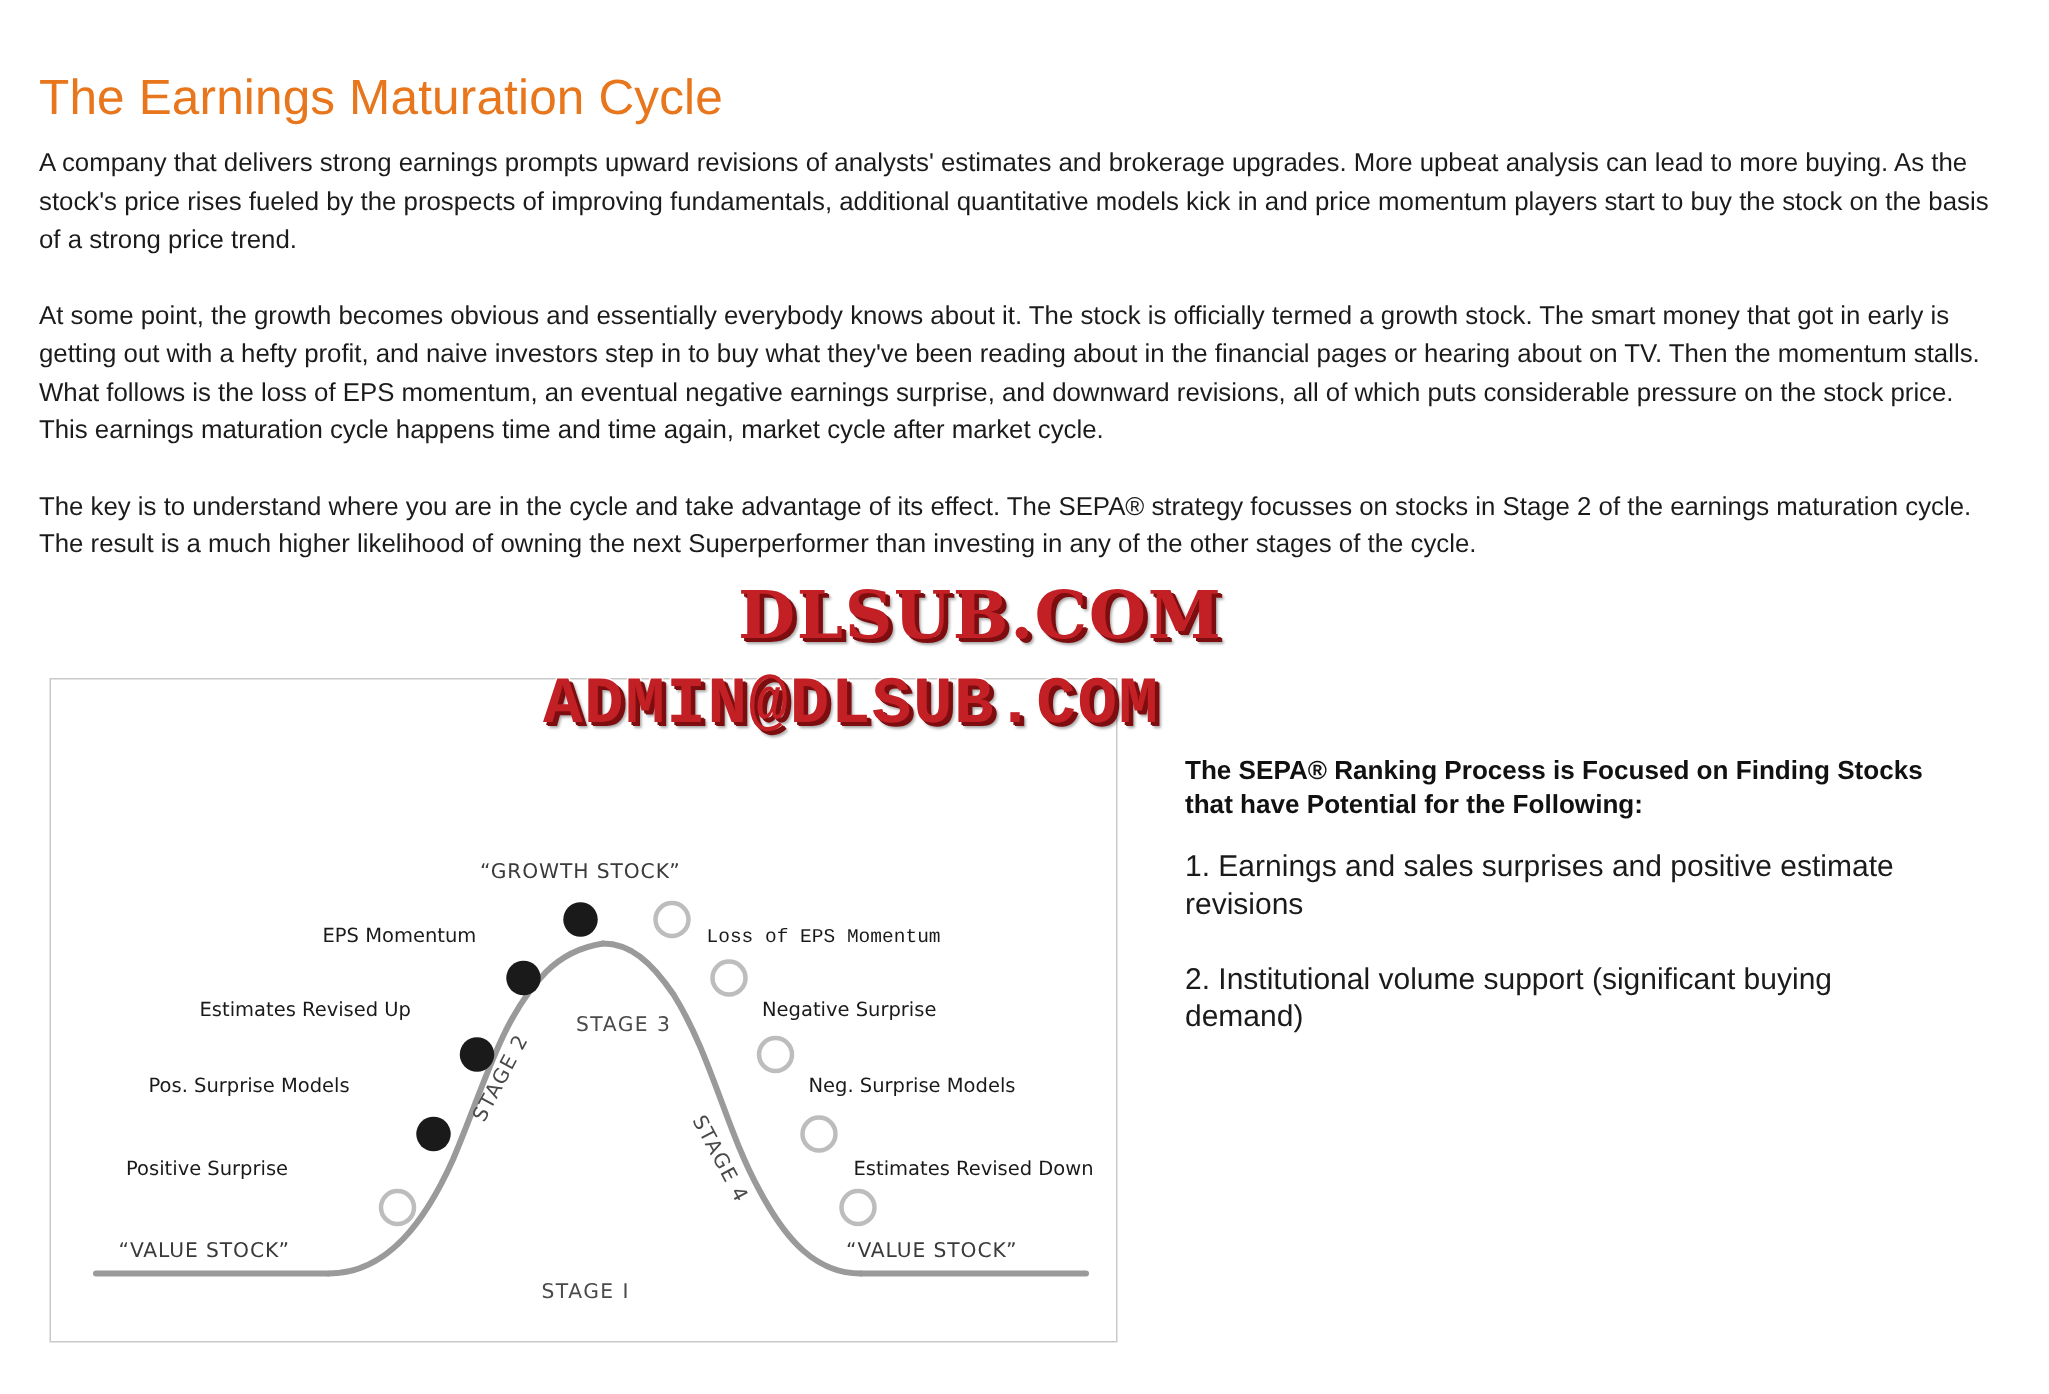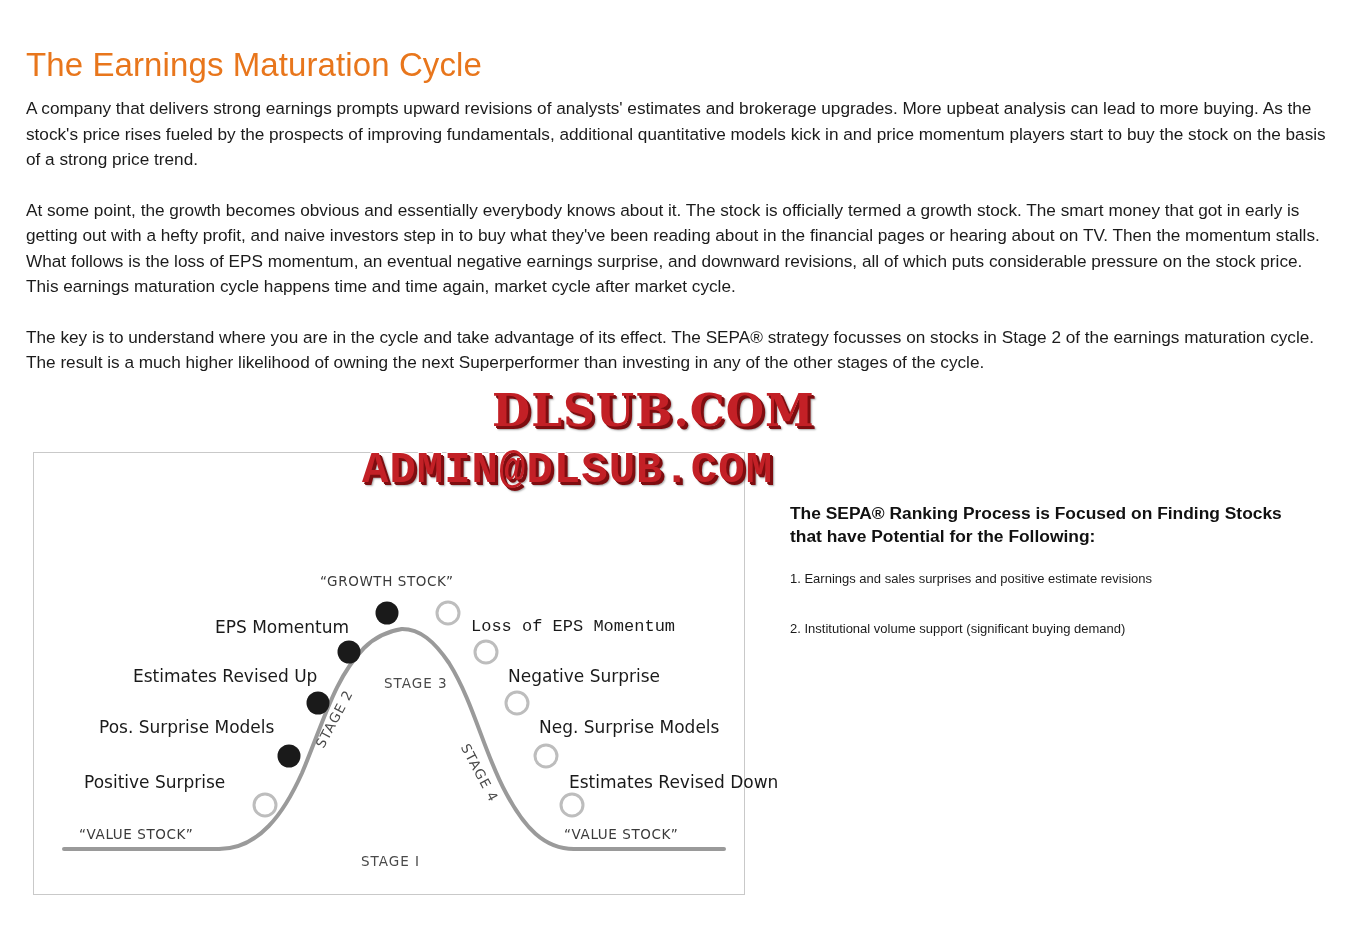--- a/index.html
+++ b/index.html
@@ -67,21 +67,21 @@
     position: absolute;
     left: 0;
     top: 0;
     width: 710px;
     height: 441px;
   }
   .chart-area svg { display:block; }
   .lbl {
     position: absolute;
     font-family: "DejaVu Sans", sans-serif;
-    font-size: 17px;
+    font-size: 13px;
     color: #1a1a1a;
     white-space: nowrap;
   }
   .lbl.small {
     font-size: 13.5px;
     letter-spacing: 0.6px;
     color: #3a3a3a;
   }
   .lbl.stage {
     font-size: 13.5px;
@@ -95,21 +95,21 @@
     width: 500px;
   }
   .side-heading {
     font-size: 17.4px;
     font-weight: bold;
     line-height: 23px;
     color: #111;
     margin: 4px 0 18px 0;
   }
   .side-item {
-    font-size: 13px;
+    font-size: 20px;
     line-height: 25px;
     color: #1b1b1b;
     margin: 0 0 25px 0;
   }
   
   .watermark {
     position: absolute;
     left: 0;
     top: 0;
     width: 100%;

